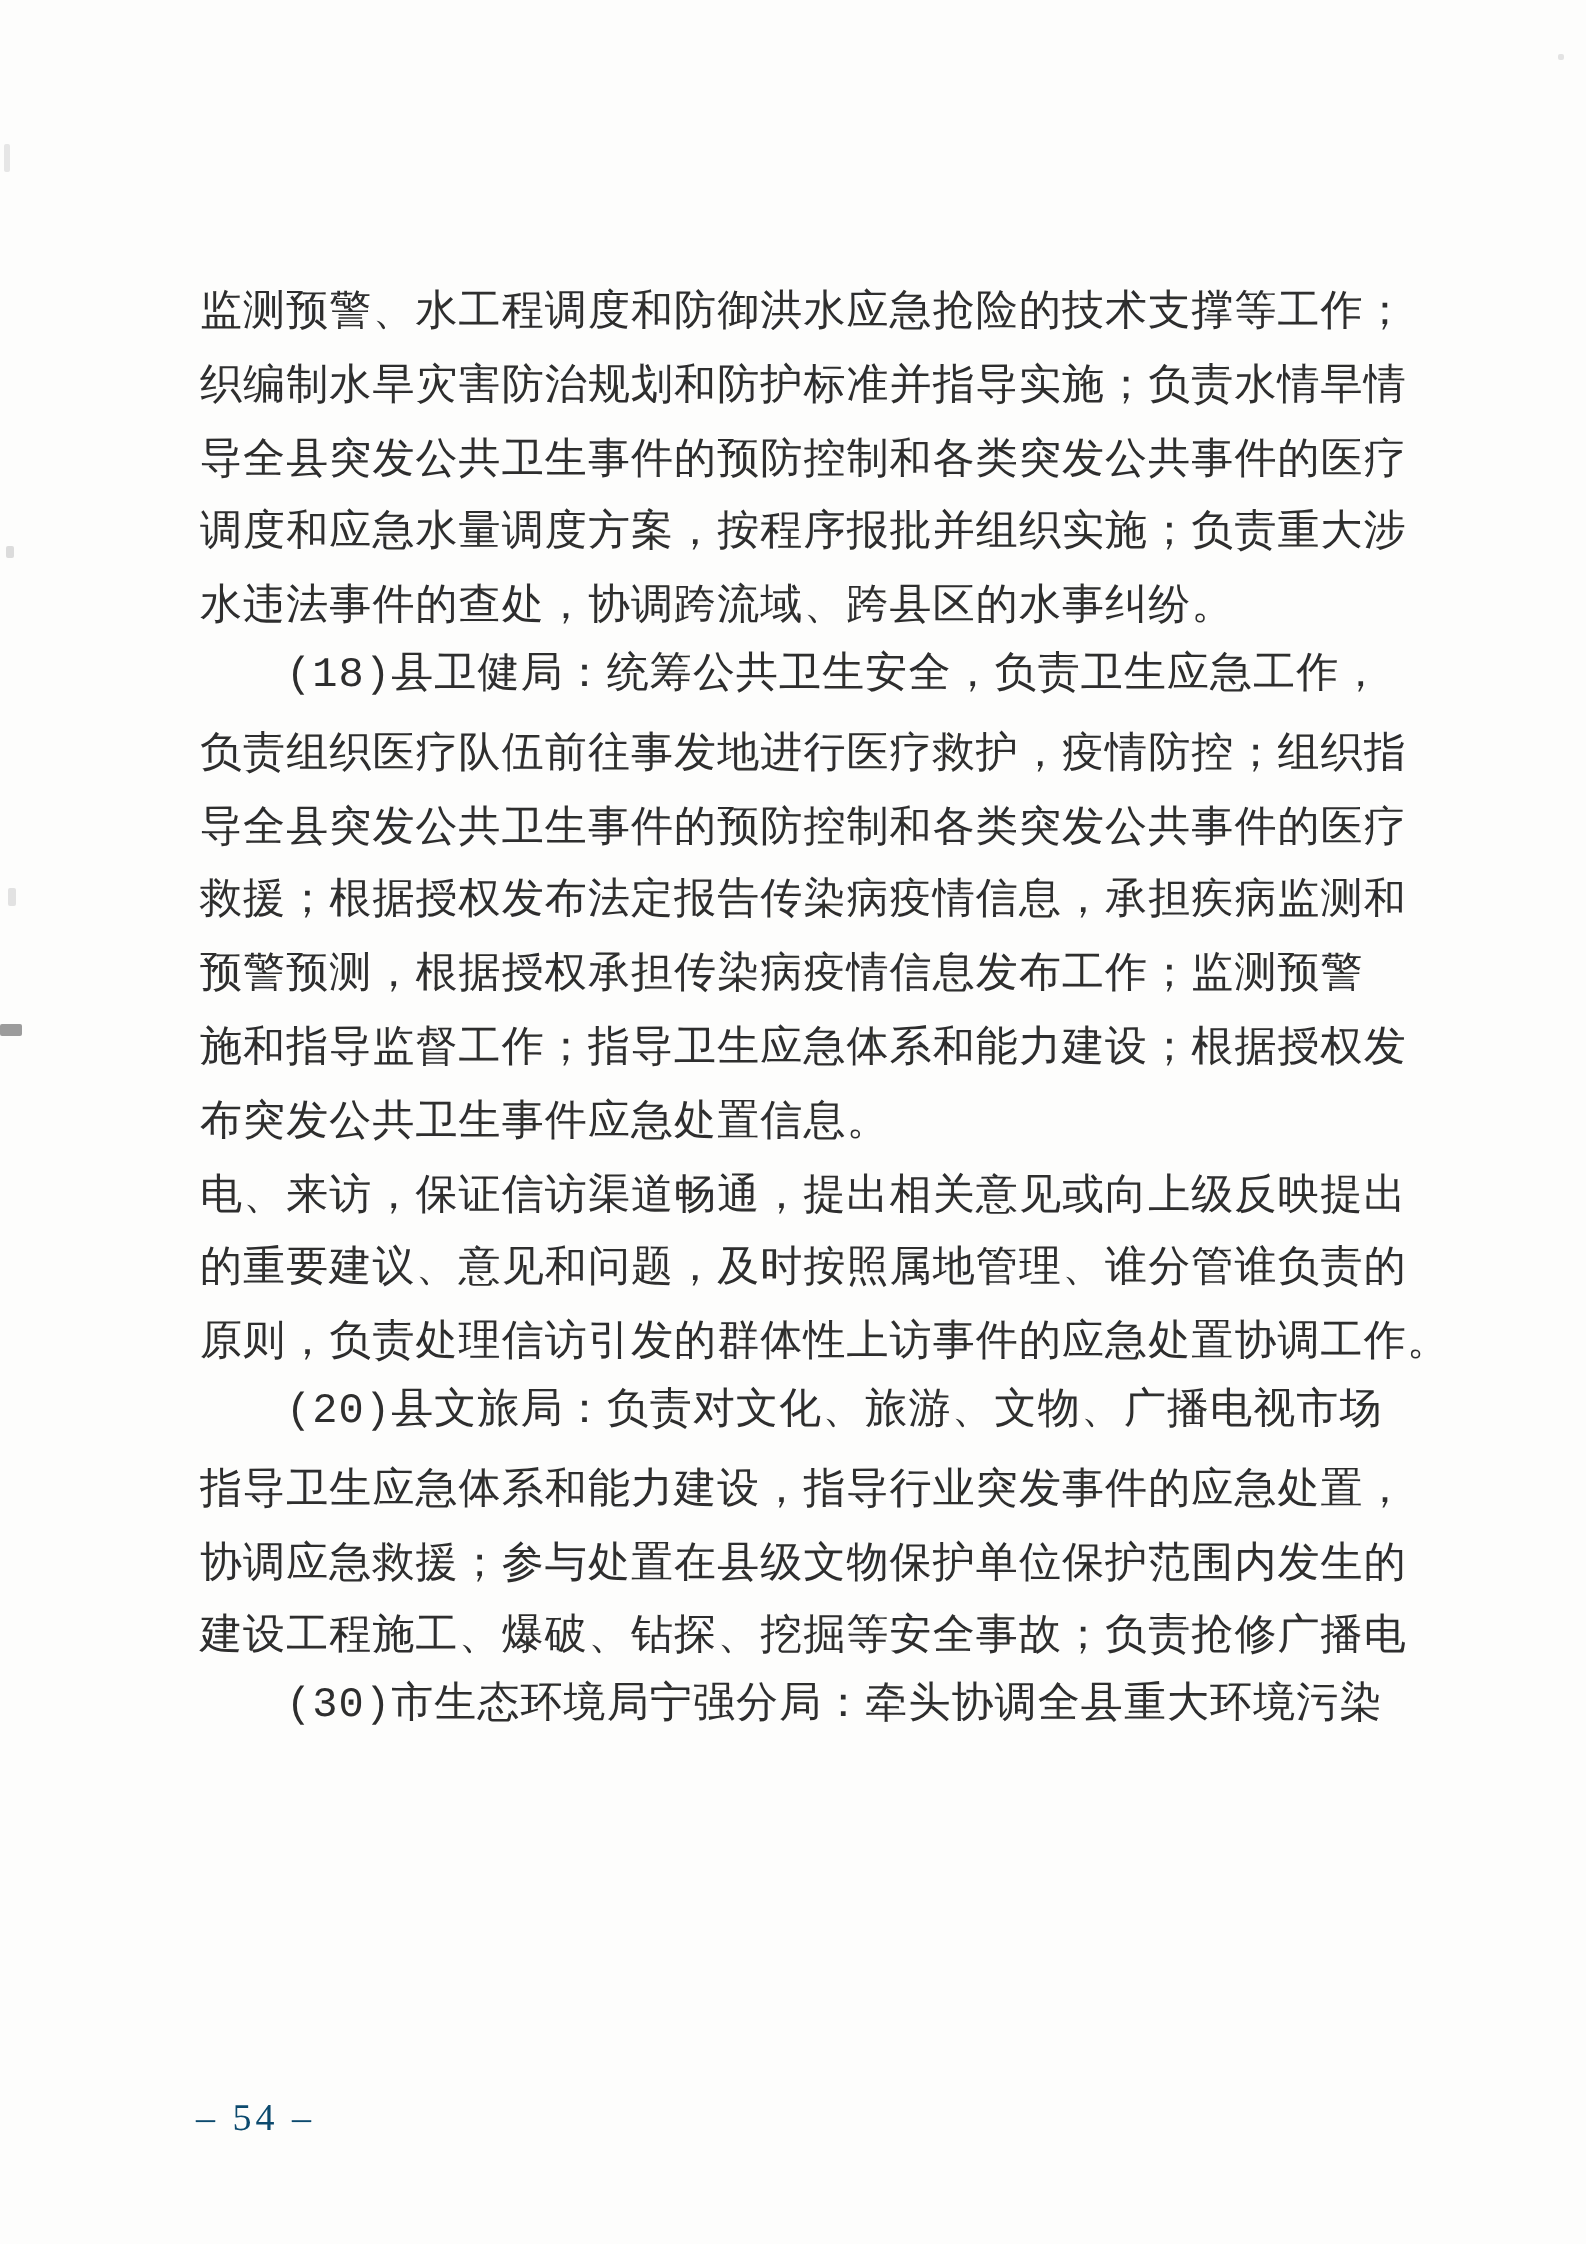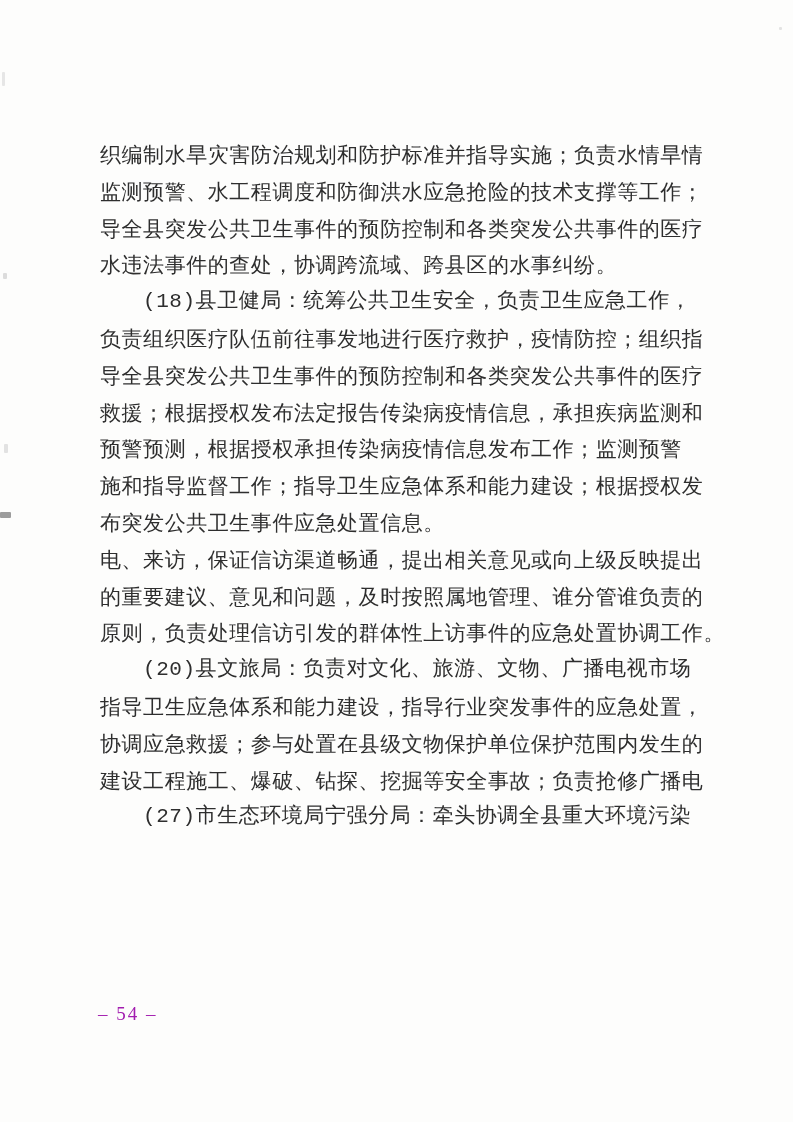--- a/index.html
+++ b/index.html
@@ -33,62 +33,63 @@
     letter-spacing: 0.55px;
     height: 36.8px;
   }
   .line.indent {
     padding-left: 43px;
     font-family: Liberation Mono, monospace;
   }
   .page-number {
     position: absolute;
     left: 98px;
-    top: 1000px;
+    top: 1046px;
     font-size: 19px;
     line-height: 28px;
-    color: #a21caf;
+    color: #0c4a6e;
     letter-spacing: 2px;
     white-space: nowrap;
   }
   .artifact {
     position: absolute;
     border-radius: 1px;
   }
   .artifact.a1 { left: 2px;  top: 72px;  width: 3px;  height: 14px; background: #e6e6e6; }
   .artifact.a2 { left: 3px;  top: 273px; width: 4px;  height: 6px;  background: #dcdcdc; }
   .artifact.a3 { left: 4px;  top: 444px; width: 4px;  height: 9px;  background: #e2e2e2; }
   .artifact.a4 { left: 0px;  top: 512px; width: 11px; height: 6px;  background: #9c9c9c; }
   .artifact.a5 { left: 779px; top: 27px; width: 3px;  height: 3px;  background: #e3e3e3; }
 </style>
 </head>
 <body>
 
 <div class="page">
 
   <div class="doc-body">
+      <div class="line">监测预警、水工程调度和防御洪水应急抢险的技术支撑等工作；</div>
       <div class="line">织编制水旱灾害防治规划和防护标准并指导实施；负责水情旱情</div>
-      <div class="line">监测预警、水工程调度和防御洪水应急抢险的技术支撑等工作；</div>
       <div class="line">导全县突发公共卫生事件的预防控制和各类突发公共事件的医疗</div>
+      <div class="line">调度和应急水量调度方案，按程序报批并组织实施；负责重大涉</div>
       <div class="line">水违法事件的查处，协调跨流域、跨县区的水事纠纷。</div>
       <div class="line indent">(18)县卫健局：统筹公共卫生安全，负责卫生应急工作，</div>
       <div class="line">负责组织医疗队伍前往事发地进行医疗救护，疫情防控；组织指</div>
       <div class="line">导全县突发公共卫生事件的预防控制和各类突发公共事件的医疗</div>
       <div class="line">救援；根据授权发布法定报告传染病疫情信息，承担疾病监测和</div>
       <div class="line">预警预测，根据授权承担传染病疫情信息发布工作；监测预警</div>
       <div class="line">施和指导监督工作；指导卫生应急体系和能力建设；根据授权发</div>
       <div class="line">布突发公共卫生事件应急处置信息。</div>
       <div class="line">电、来访，保证信访渠道畅通，提出相关意见或向上级反映提出</div>
       <div class="line">的重要建议、意见和问题，及时按照属地管理、谁分管谁负责的</div>
       <div class="line">原则，负责处理信访引发的群体性上访事件的应急处置协调工作。</div>
       <div class="line indent">(20)县文旅局：负责对文化、旅游、文物、广播电视市场</div>
       <div class="line">指导卫生应急体系和能力建设，指导行业突发事件的应急处置，</div>
       <div class="line">协调应急救援；参与处置在县级文物保护单位保护范围内发生的</div>
       <div class="line">建设工程施工、爆破、钻探、挖掘等安全事故；负责抢修广播电</div>
-      <div class="line indent">(27)市生态环境局宁强分局：牵头协调全县重大环境污染</div>
+      <div class="line indent">(30)市生态环境局宁强分局：牵头协调全县重大环境污染</div>
     </div>
 
   <div class="page-number">– 54 –</div>
 
   <div class="artifact a1"></div>
   <div class="artifact a2"></div>
   <div class="artifact a3"></div>
   <div class="artifact a4"></div>
   <div class="artifact a5"></div>
 

